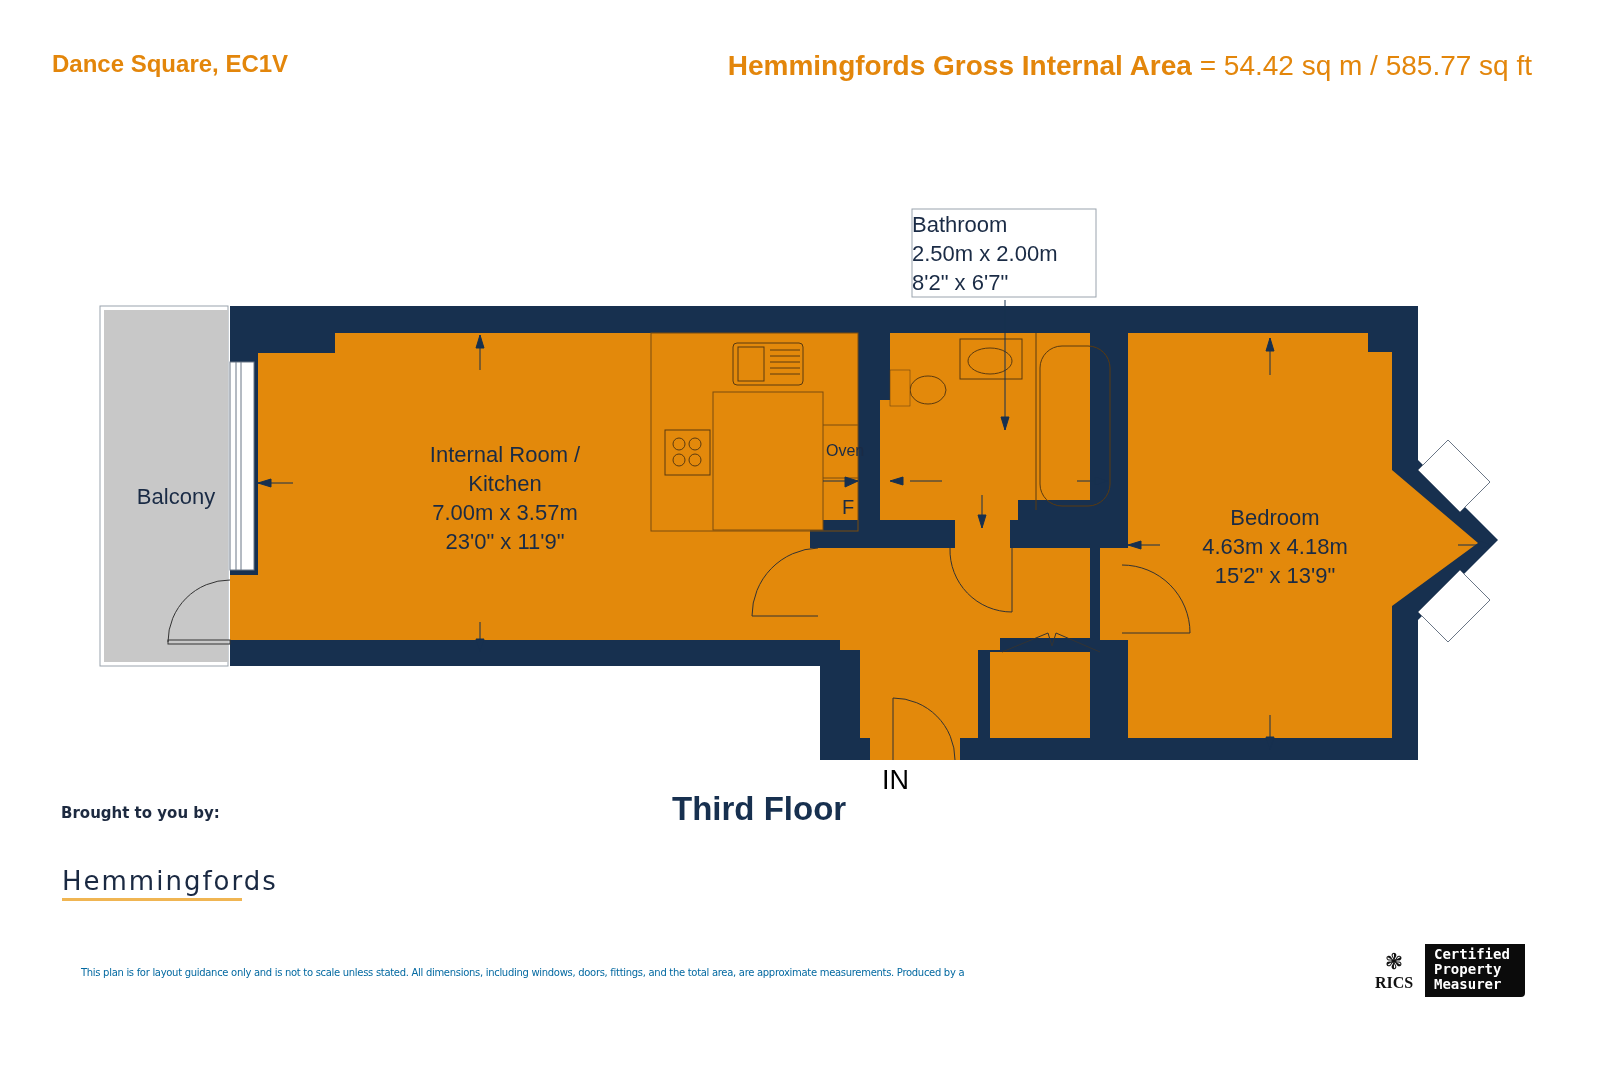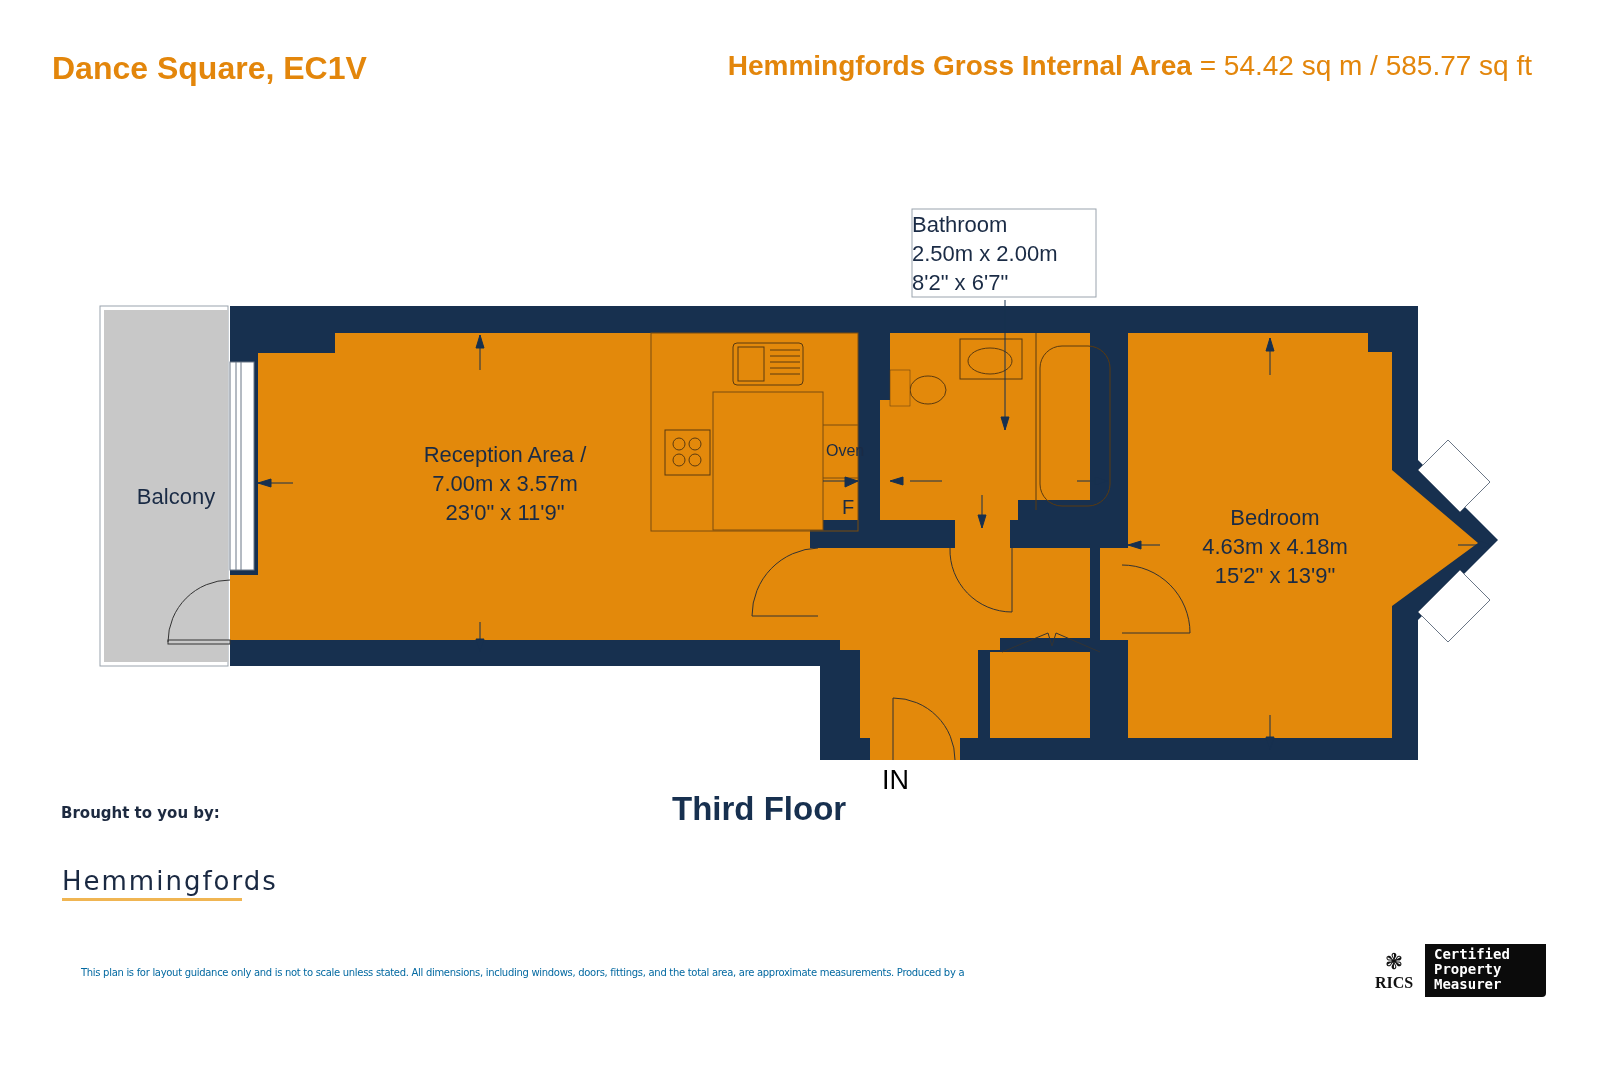--- a/index.html
+++ b/index.html
@@ -1,31 +1,31 @@
 <!DOCTYPE html>
 <html><head>
 <meta charset="utf-8">
 <style>
   html, body { margin: 0; padding: 0; background: #ffffff; }
   body { width: 1604px; height: 1080px; position: relative; overflow: hidden; font-family: "Liberation Sans", sans-serif; }
   .abs { position: absolute; }
-  .title-left { left: 52px; top: 50px; font-size: 32px; font-weight: bold; color: #e3860b; }
+  .title-left { left: 52px; top: 50px; font-size: 24px; font-weight: bold; color: #e3860b; }
   .title-right { right: 72px; top: 50px; font-size: 28px; color: #e3860b; white-space: nowrap; }
   .title-right b { font-weight: bold; }
   svg.plan { position: absolute; left: 0; top: 0; }
   .floor-label { left: 672px; top: 790px; font-size: 33px; font-weight: bold; color: #17304f; }
   .in-label { left: 882px; top: 765px; font-size: 27px; color: #000000; }
   .brought { left: 61px; top: 804px; font-size: 15px; color: #1d2a40; font-family: "DejaVu Sans", sans-serif; font-weight: bold; }
   .brand { left: 62px; top: 866px; font-size: 26px; color: #1a2942; letter-spacing: 2px; font-family: "DejaVu Sans", sans-serif; }
   .brand-underline { left: 62px; top: 898px; width: 180px; height: 3px; background: #f0b552; }
   .disclaimer { left: 81px; top: 967px; font-size: 10px; color: #0369a1; font-family: "DejaVu Sans", sans-serif; white-space: nowrap; letter-spacing: -0.3px; }
   .rics { left: 1372px; top: 950px; width: 44px; text-align: center; }
   .rics-lion { font-size: 22px; color: #111; line-height: 24px; }
   .rics-text { font-size: 16px; font-weight: bold; color: #111; font-family: "Liberation Serif", serif; }
-  .cert-box { left: 1425px; top: 944px; width: 121px; height: 53px; background: #0b0b0b; border-radius: 0 0 4px 0; color: #fff; font-size: 14px; font-weight: bold; line-height: 15px; padding: 3px 0 0 9px; box-sizing: border-box; font-family: "DejaVu Sans Mono", monospace; }
+  .cert-box { left: 1425px; top: 944px; width: 100px; height: 53px; background: #0b0b0b; border-radius: 0 0 4px 0; color: #fff; font-size: 14px; font-weight: bold; line-height: 15px; padding: 3px 0 0 9px; box-sizing: border-box; font-family: "DejaVu Sans Mono", monospace; }
 </style>
 </head>
 <body>
 
 <div class="abs title-left">Dance Square, EC1V</div>
 <div class="abs title-right"><b>Hemmingfords Gross Internal Area</b> <span>= 54.42 sq m / 585.77 sq ft</span></div>
 
 <svg class="plan" width="1604" height="1080" viewBox="0 0 1604 1080">
 
   <rect x="100" y="306" width="128" height="360" fill="#ffffff" stroke="#9aa3ad" stroke-width="1"></rect>
@@ -122,21 +122,22 @@
   <rect x="912" y="209" width="184" height="88" fill="#ffffff" stroke="#9aa3ad" stroke-width="1"></rect>
 </svg>
 
 <div class="abs" style="left:912px; top:210px; width:184px; text-align:left; font-size:22px; line-height:29px; color:#1a2b45;">
   <div>Bathroom</div>
   <div>2.50m x 2.00m</div>
   <div>8'2" x 6'7"</div>
 </div>
 
 <div class="abs" style="left:380px; top:440px; width:250px; text-align:center; font-size:22px; line-height:29px; color:#1a2b45;">
-  <div>Reception Area /</div>
+  <div>Internal Room /</div>
+  <div>Kitchen</div>
   <div>7.00m x 3.57m</div>
   <div>23'0" x 11'9"</div>
 </div>
 
 <div class="abs" style="left:1160px; top:503px; width:230px; text-align:center; font-size:22px; line-height:29px; color:#1a2b45;">
   <div>Bedroom</div>
   <div>4.63m x 4.18m</div>
   <div>15'2" x 13'9"</div>
 </div>
 

